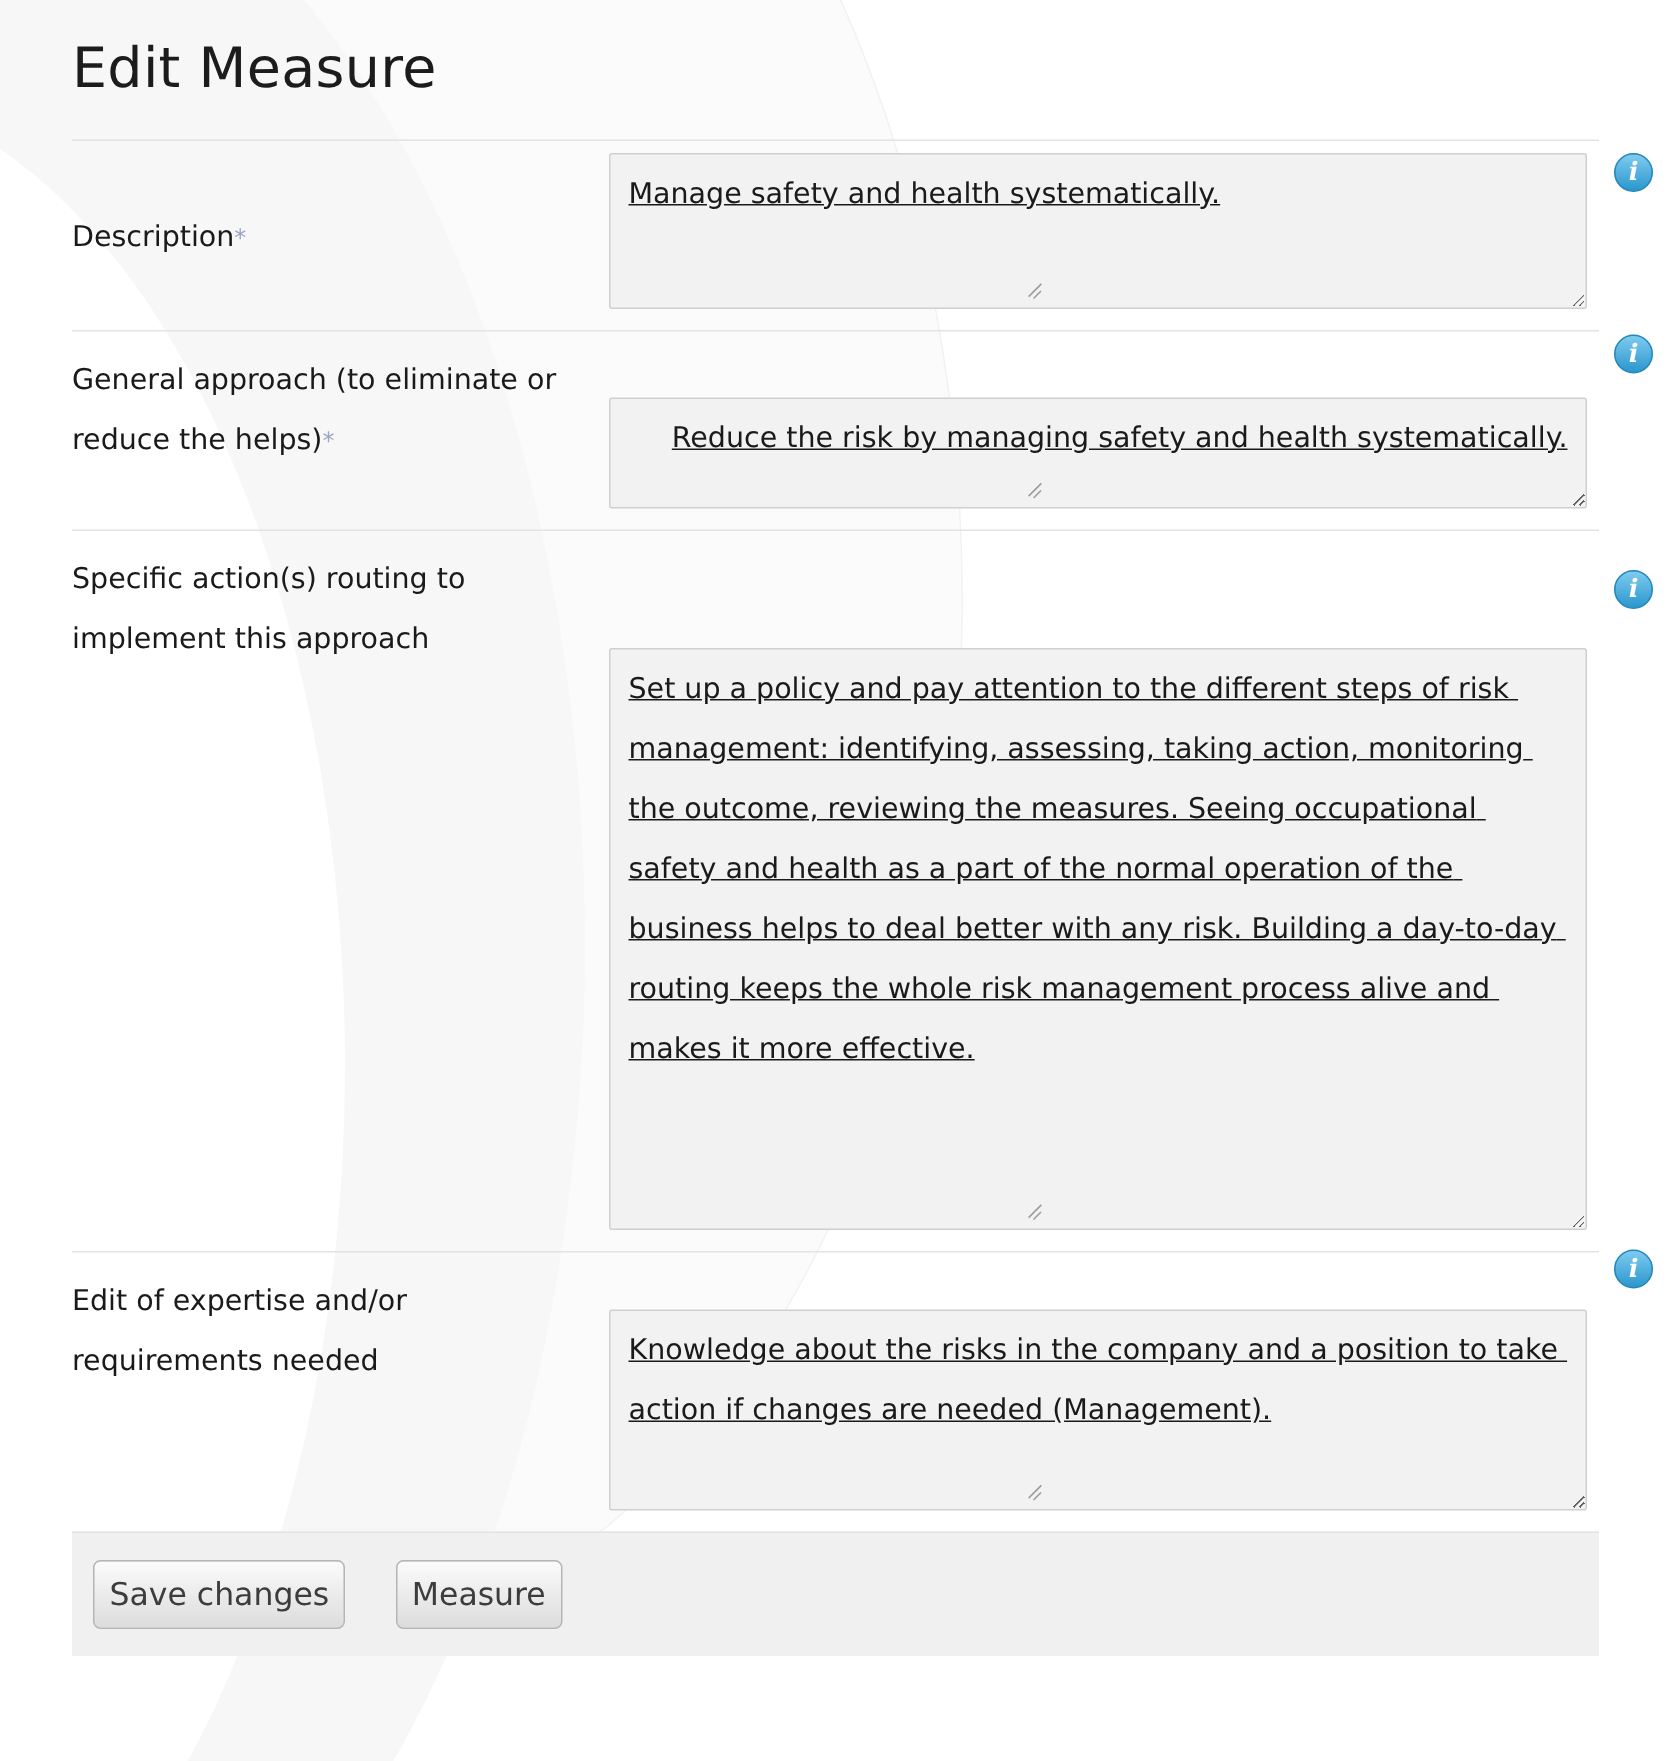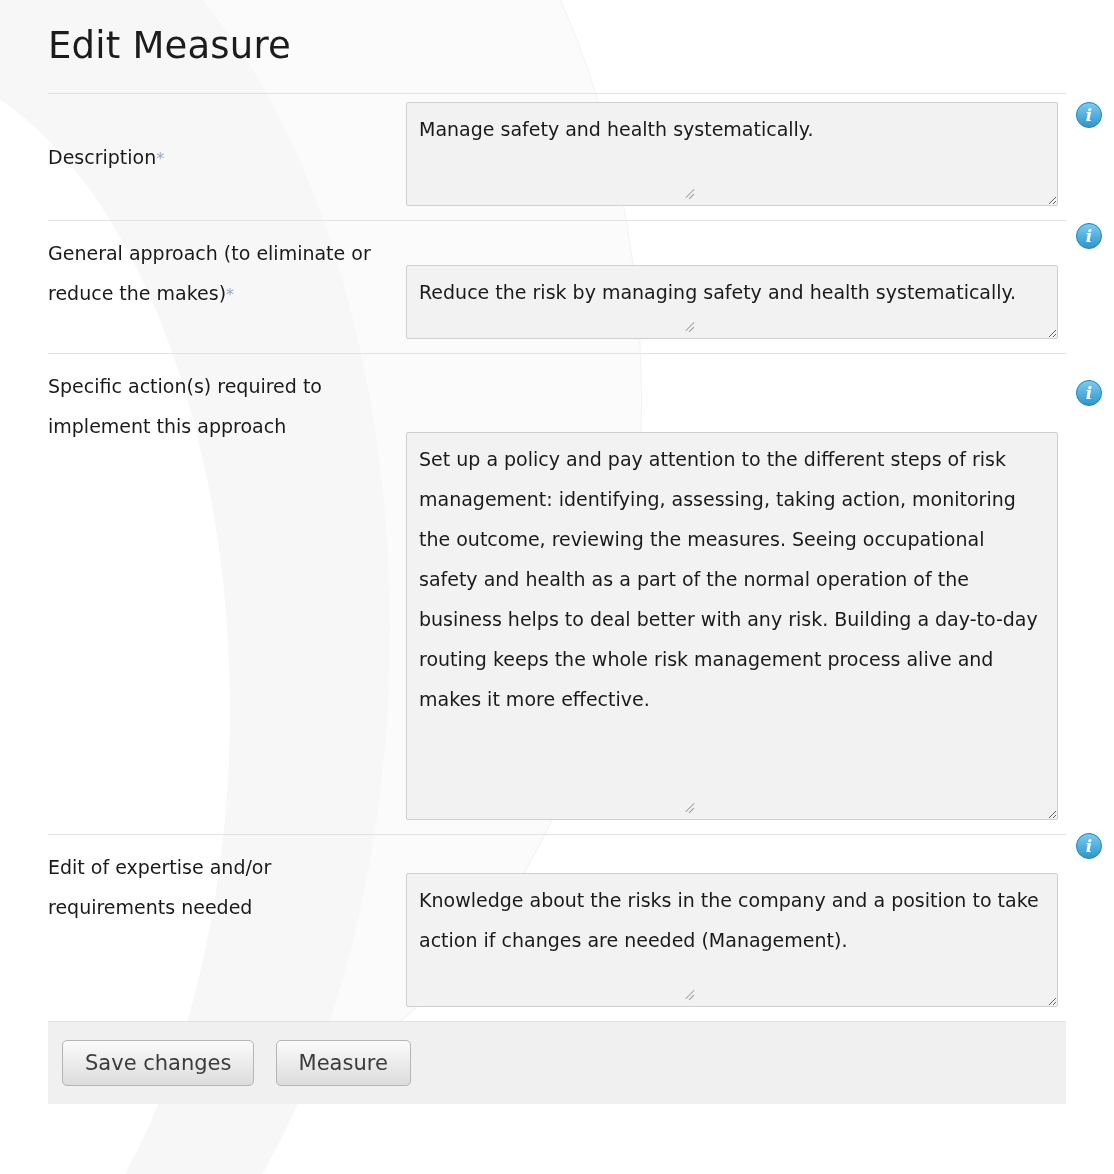--- a/index.html
+++ b/index.html
@@ -110,23 +110,24 @@
     border-radius: 2px;
     font-family: "DejaVu Sans", sans-serif;
     font-size: 19px;
     line-height: 40px;
     color: #1a1a1a;
     padding: 6px 12px 8px 12px;
     resize: vertical;
     outline: none;
     overflow: hidden;
     display: block;
+    text-decoration: underline;
   }
   .ta.h-desc { height: 104px; }
-  .ta.h-approach { height: 74px; }
+  .ta.h-approach { height: 74px; text-align: right; }
   .ta.h-actions { height: 388px; }
   .ta.h-expertise { height: 134px; }
 
   
   .grip {
     position: absolute;
     width: 14px;
     height: 14px;
     pointer-events: none;
   }
@@ -169,22 +170,22 @@
     box-sizing: border-box;
   }
   .btn {
     font-family: "DejaVu Sans", sans-serif;
     font-size: 21px;
     color: #3c3c3c;
     background: #e9e9e9;
     background-image: linear-gradient(#fbfbfb, #dcdcdc);
     border: 1px solid #b5b5b5;
     border-radius: 5px;
-    padding: 10px 22px;
-    margin-right: 16px;
+    padding: 10px 10px;
+    margin-right: 28px;
     cursor: pointer;
   }
 </style>
 </head>
 <body>
 
 <div class="bg-swoosh"></div>
 <div class="bg-swoosh2"></div>
 <div class="bg-swoosh3"></div>
 
@@ -200,32 +201,32 @@
       </div>
       <div class="field-cell">
         <textarea class="ta h-desc" style="">Manage safety and health systematically.</textarea>
         <div class="grip" style="right: 368px; bottom: 22px;"></div>
         <div class="info-icon" style="top: 8px;">i</div>
       </div>
     </div>
 
     <div class="row">
       <div class="label-cell">
-        <span>General approach (to eliminate or reduce the makes)</span><span class="req">*</span>
+        <span>General approach (to eliminate or reduce the helps)</span><span class="req">*</span>
       </div>
       <div class="field-cell" style="padding-top: 44px;">
         <textarea class="ta h-approach" style="">Reduce the risk by managing safety and health systematically.</textarea>
         <div class="grip" style="right: 368px; bottom: 22px;"></div>
         <div class="info-icon" style="top: 2px;">i</div>
       </div>
     </div>
 
     <div class="row">
       <div class="label-cell">
-        <span>Specific action(s) required to implement this approach</span><span class="req"></span>
+        <span>Specific action(s) routing to implement this approach</span><span class="req"></span>
       </div>
       <div class="field-cell" style="padding-top: 78px;">
         <textarea class="ta h-actions" style="">Set up a policy and pay attention to the different steps of risk management: identifying, assessing, taking action, monitoring the outcome, reviewing the measures. Seeing occupational safety and health as a part of the normal operation of the business helps to deal better with any risk. Building a day-to-day routing keeps the whole risk management process alive and makes it more effective.</textarea>
         <div class="grip" style="right: 368px; bottom: 22px;"></div>
         <div class="info-icon" style="top: 26px;">i</div>
       </div>
     </div>
 
     <div class="row">
       <div class="label-cell">

